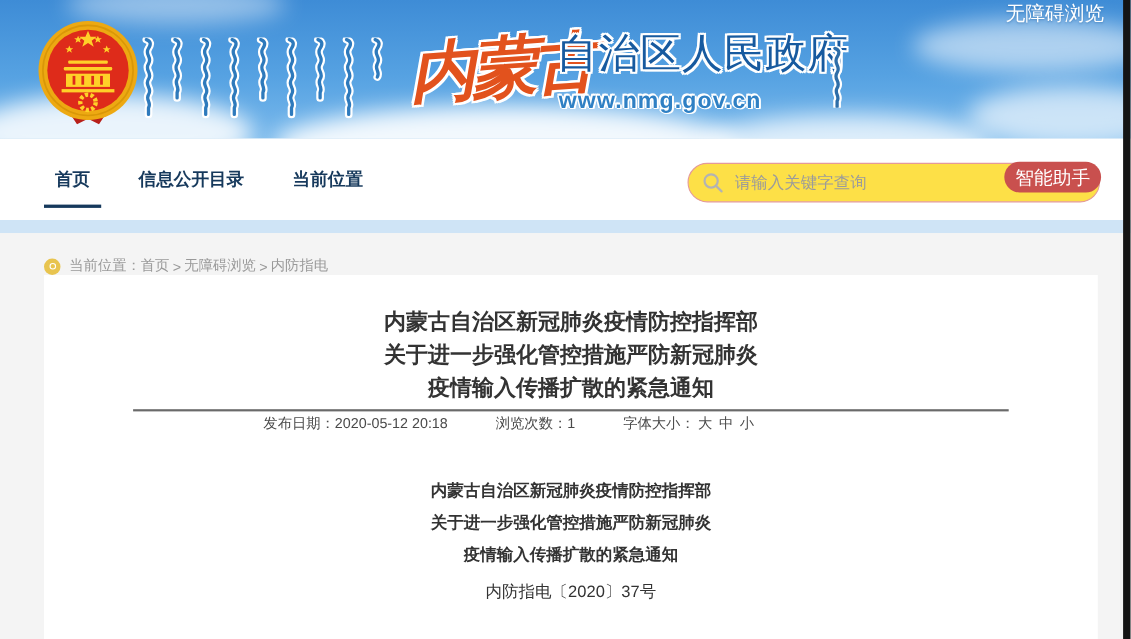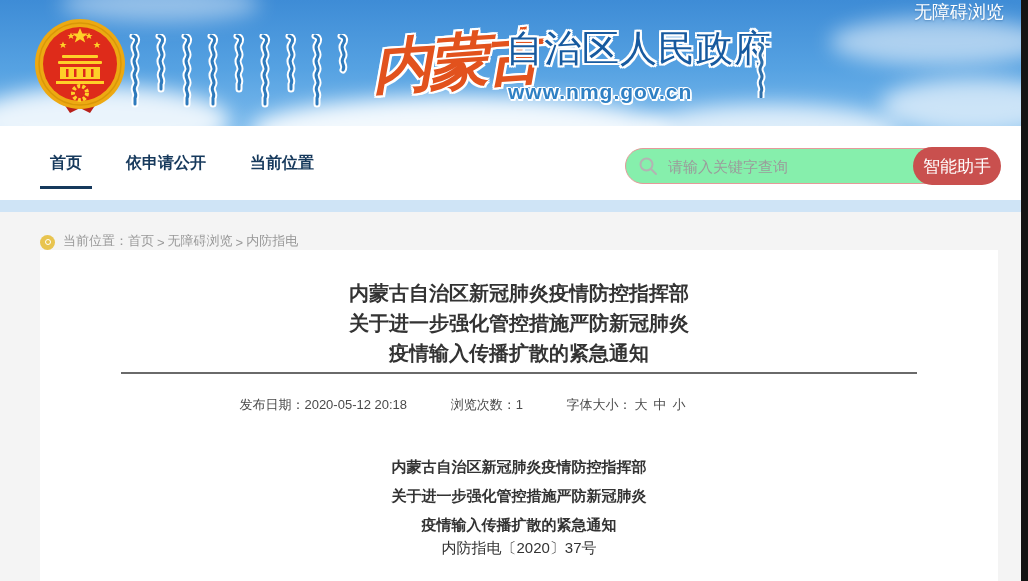--- a/index.html
+++ b/index.html
@@ -52,27 +52,27 @@
   .nav-item{
     position:relative;font-size:16px;font-weight:600;color:#16395c;cursor:pointer;white-space:nowrap;
   }
   .nav-item--active::after{
     content:"";position:absolute;left:50%;transform:translateX(-50%);
     bottom:-15px;width:52px;height:3px;background:#16395c;
   }
   .search-wrap{position:absolute;right:28px;top:148px;width:375px;height:36px;}
   .search-input{
     width:100%;height:100%;box-sizing:border-box;border:1px solid #e49a9a;border-radius:18px;
-    padding:0 95px 0 42px;font-size:15px;color:#555;background:#86efac;outline:none;
+    padding:0 95px 0 42px;font-size:15px;color:#555;background:#fde047;outline:none;
     font-family:"Liberation Sans","DejaVu Sans",sans-serif;
   }
   .search-input::placeholder{color:#9b9b9b;}
   .search-icon{position:absolute;left:13px;top:8px;width:20px;height:20px;}
   .assistant-btn{
-    position:absolute;right:-1px;top:-1px;height:38px;width:88px;border:none;border-radius:19px;
+    position:absolute;right:-1px;top:-1px;height:28px;width:88px;border:none;border-radius:19px;
     background:#c9504e;color:#ffffff;font-size:17px;cursor:pointer;
     font-family:"Liberation Sans","DejaVu Sans",sans-serif;
   }
   
   .blue-strip{position:absolute;top:200px;left:0;width:100%;height:12px;background:#cfe4f6;}
   .breadcrumb{
     position:absolute;top:212px;left:0;width:100%;height:38px;background:#f4f4f4;
     display:flex;align-items:flex-end;padding-left:40px;box-sizing:border-box;
     font-size:13px;color:#999;
   }
@@ -89,29 +89,29 @@
   
   .card{
     position:absolute;top:250px;left:40px;width:958px;height:340px;background:#ffffff;
   }
   .article-title{
     margin:0;padding-top:28px;text-align:center;
     font-size:20px;font-weight:bold;color:#333;line-height:30px;
   }
   .divider{width:796px;height:2px;background:#6a6a6a;margin:4px auto 0;}
   .meta-row{
-    margin-top:23px;text-align:center;font-size:13px;color:#4a4a4a;line-height:15px;
+    margin-top:3px;text-align:center;font-size:13px;color:#4a4a4a;line-height:15px;
     padding-right:110px;
   }
   .meta-group{margin:0 20px;white-space:nowrap;}
   .font-size-opt{cursor:pointer;margin:0 3px;}
   .body-title{
     margin-top:40px;text-align:center;font-size:15px;font-weight:bold;color:#333;line-height:29px;
   }
-  .doc-number{text-align:center;font-size:15px;color:#333;}
+  .doc-number{margin-top:10px;text-align:center;font-size:15px;color:#333;}
   
   .edge-bar{position:absolute;right:0;top:0;width:7px;height:100%;background:#141414;z-index:40;}
 </style>
 </head>
 <body>
 
 <div class="screen">
 
   <div class="header">
     <div class="cloud c1"></div>
@@ -197,21 +197,21 @@
             </g>
         </g>
       </svg>
     </div>
 
     <div class="a11y-link">无障碍浏览</div>
   </div>
 
   <div class="navbar">
     <div class="nav-item nav-item--active">首页</div>
-    <div class="nav-item">依申请公开</div>
+    <div class="nav-item">信息公开目录</div>
     <div class="nav-item">当前位置</div>
   </div>
 
   <div class="search-wrap">
     <input class="search-input" type="text" placeholder="请输入关键字查询" style="">
     <svg class="search-icon" viewBox="0 0 20 20">
       <circle cx="8.5" cy="8.5" r="6" fill="none" stroke="#b3b3b3" stroke-width="2"></circle>
       <line x1="13" y1="13" x2="18" y2="18" stroke="#b3b3b3" stroke-width="2" stroke-linecap="round"></line>
     </svg>
     <button class="assistant-btn">智能助手</button>

